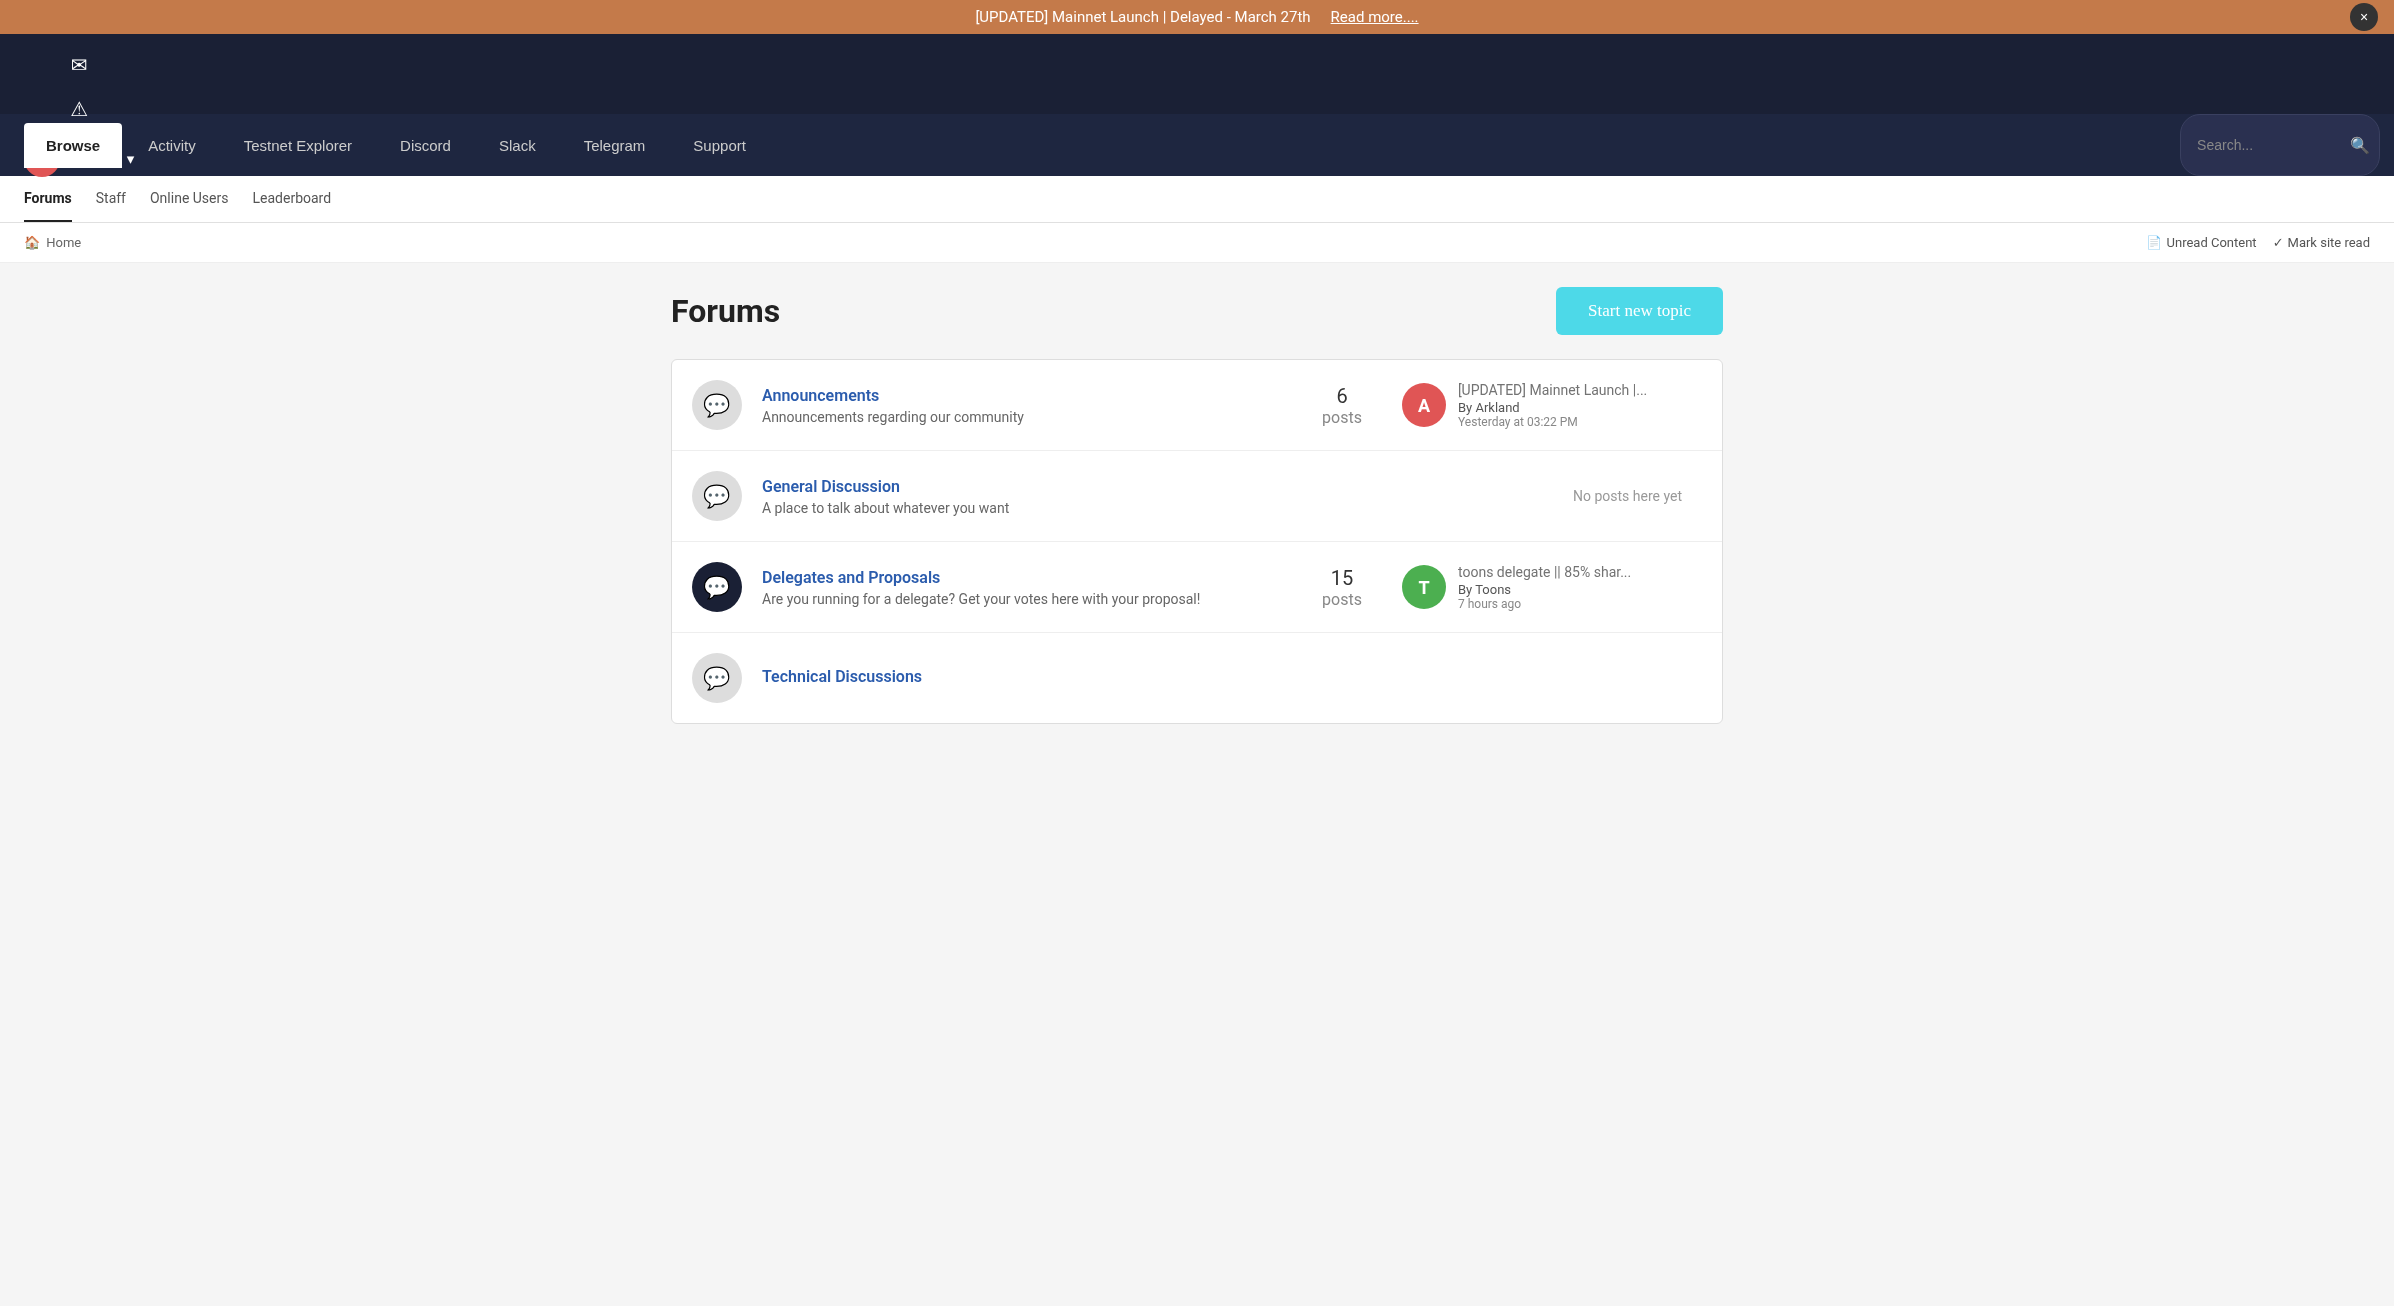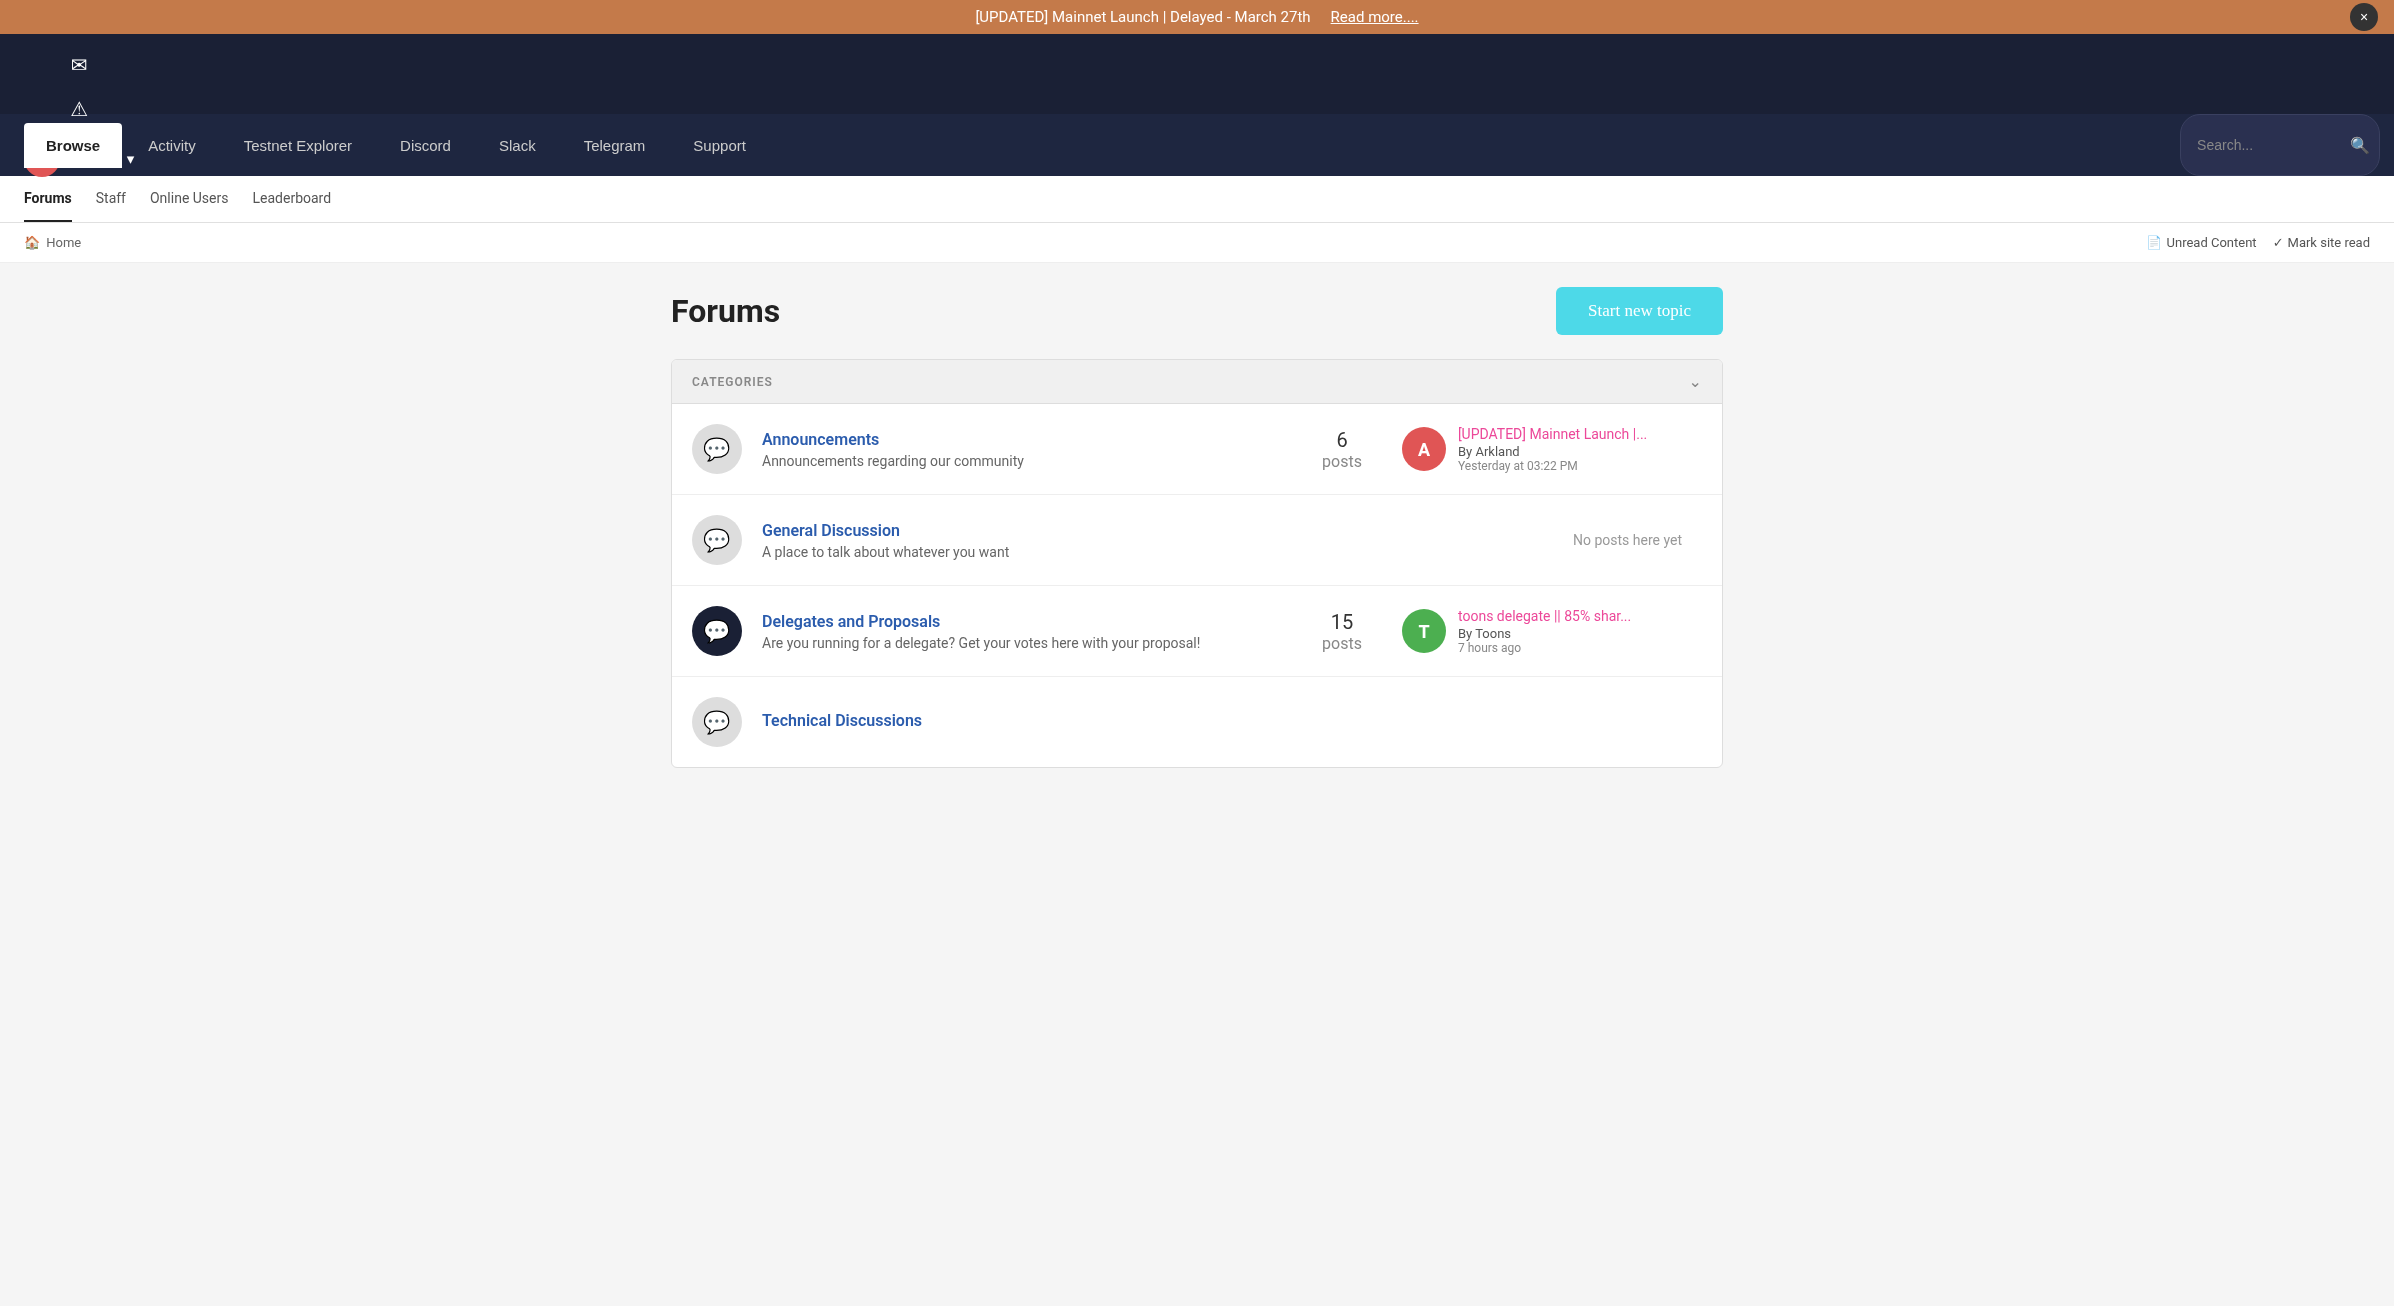--- a/index.html
+++ b/index.html
@@ -313,21 +313,21 @@
       display: flex;
       align-items: center;
       justify-content: center;
       color: white;
       font-size: 18px;
       font-weight: bold;
       flex-shrink: 0;
     }
     .latest-info {}
     .latest-title {
-      color: #ec4899;
+      color: #737373;
       font-size: 14px;
       cursor: pointer;
       margin-bottom: 2px;
     }
     .latest-author {
       font-size: 13px;
       color: #555;
     }
     .latest-time {
       font-size: 12px;
@@ -417,24 +417,20 @@
   </div>
 </div>
 
 <div class="page-content">
   <div class="page-header">
     <h1 class="page-title">Forums</h1>
     <button class="start-topic-btn">Start new topic</button>
   </div>
 
   <div class="categories-container">
-    <div class="categories-header">
-      <span class="categories-title">CATEGORIES</span>
-      <span class="collapse-icon">⌄</span>
-    </div>
 
     <div class="category-row">
       <div class="cat-icon">
         <span class="bubble-icon">💬</span>
       </div>
       <div class="cat-info">
         <div class="cat-name">Announcements</div>
         <div class="cat-desc">Announcements regarding our community</div>
       </div>
       <div class="cat-posts">

